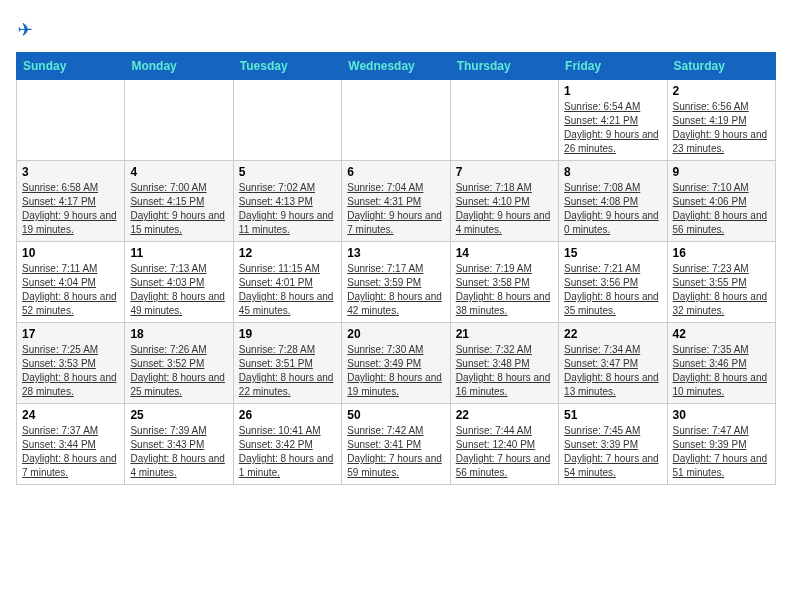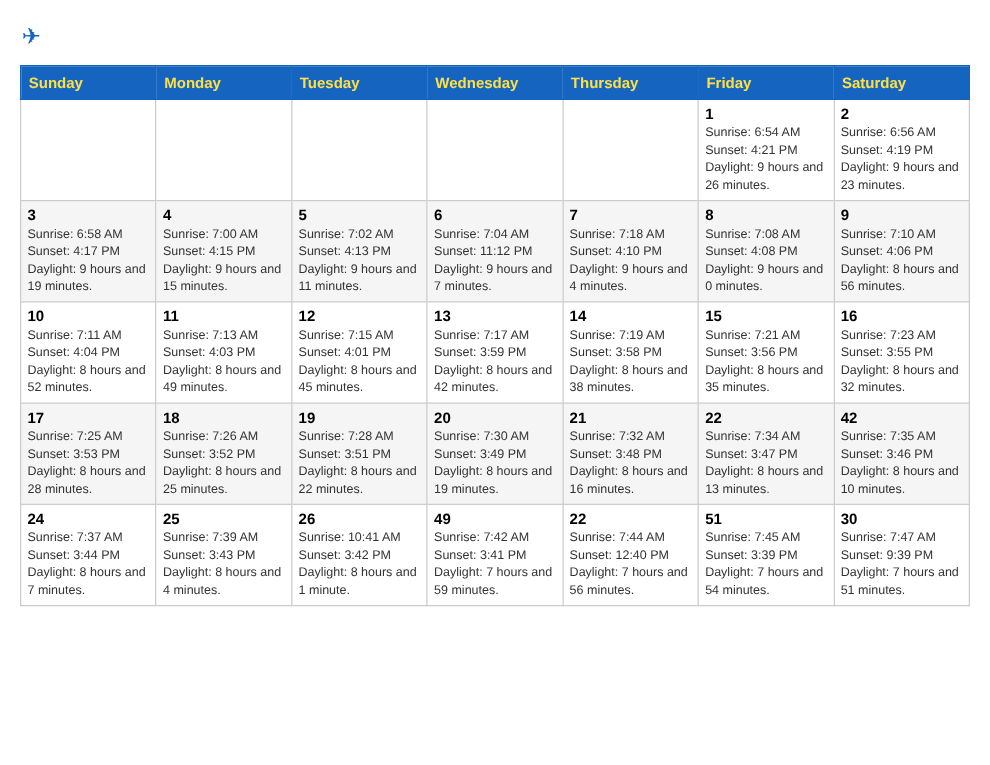--- a/index.html
+++ b/index.html
@@ -43,21 +43,21 @@
       font-size: 14px;
       color: #555;
     }
     .calendar {
       width: 100%;
       border-collapse: collapse;
       font-size: 10.5px;
     }
     .calendar th {
       background-color: #1565c0;
-      color: #fde047;
+      color: #5eead4;
       text-align: left;
       padding: 6px 6px;
       font-size: 12px;
       font-weight: bold;
       border: 1px solid #1565c0;
     }
     .calendar td {
       border: 1px solid #ccc;
       vertical-align: top;
       padding: 4px 5px;
@@ -71,20 +71,21 @@
     .day-num {
       font-weight: bold;
       font-size: 12px;
       margin-bottom: 2px;
       display: block;
     }
     .day-info {
       color: #333;
       font-size: 10px;
       line-height: 1.4;
+      text-decoration: underline;
     }
     .empty-cell {
       background: #fff !important;
     }
   </style>
 </head>
 <body>
 
 <div class="header-area">
   <div class="logo">
@@ -149,21 +150,21 @@
         </td>
         <td>
           <span class="day-num">5</span>
           <div class="day-info">Sunrise: 7:02 AM
 Sunset: 4:13 PM
 Daylight: 9 hours and 11 minutes.</div>
         </td>
         <td>
           <span class="day-num">6</span>
           <div class="day-info">Sunrise: 7:04 AM
-Sunset: 11:12 PM
+Sunset: 4:31 PM
 Daylight: 9 hours and 7 minutes.</div>
         </td>
         <td>
           <span class="day-num">7</span>
           <div class="day-info">Sunrise: 7:18 AM
 Sunset: 4:10 PM
 Daylight: 9 hours and 4 minutes.</div>
         </td>
         <td>
           <span class="day-num">8</span>
@@ -186,21 +187,21 @@
 Daylight: 8 hours and 52 minutes.</div>
         </td>
         <td>
           <span class="day-num">11</span>
           <div class="day-info">Sunrise: 7:13 AM
 Sunset: 4:03 PM
 Daylight: 8 hours and 49 minutes.</div>
         </td>
         <td>
           <span class="day-num">12</span>
-          <div class="day-info">Sunrise: 7:15 AM
+          <div class="day-info">Sunrise: 11:15 AM
 Sunset: 4:01 PM
 Daylight: 8 hours and 45 minutes.</div>
         </td>
         <td>
           <span class="day-num">13</span>
           <div class="day-info">Sunrise: 7:17 AM
 Sunset: 3:59 PM
 Daylight: 8 hours and 42 minutes.</div>
         </td>
         <td>
@@ -279,21 +280,21 @@
 Sunset: 3:43 PM
 Daylight: 8 hours and 4 minutes.</div>
         </td>
         <td>
           <span class="day-num">26</span>
           <div class="day-info">Sunrise: 10:41 AM
 Sunset: 3:42 PM
 Daylight: 8 hours and 1 minute.</div>
         </td>
         <td>
-          <span class="day-num">49</span>
+          <span class="day-num">50</span>
           <div class="day-info">Sunrise: 7:42 AM
 Sunset: 3:41 PM
 Daylight: 7 hours and 59 minutes.</div>
         </td>
         <td>
           <span class="day-num">22</span>
           <div class="day-info">Sunrise: 7:44 AM
 Sunset: 12:40 PM
 Daylight: 7 hours and 56 minutes.</div>
         </td>

